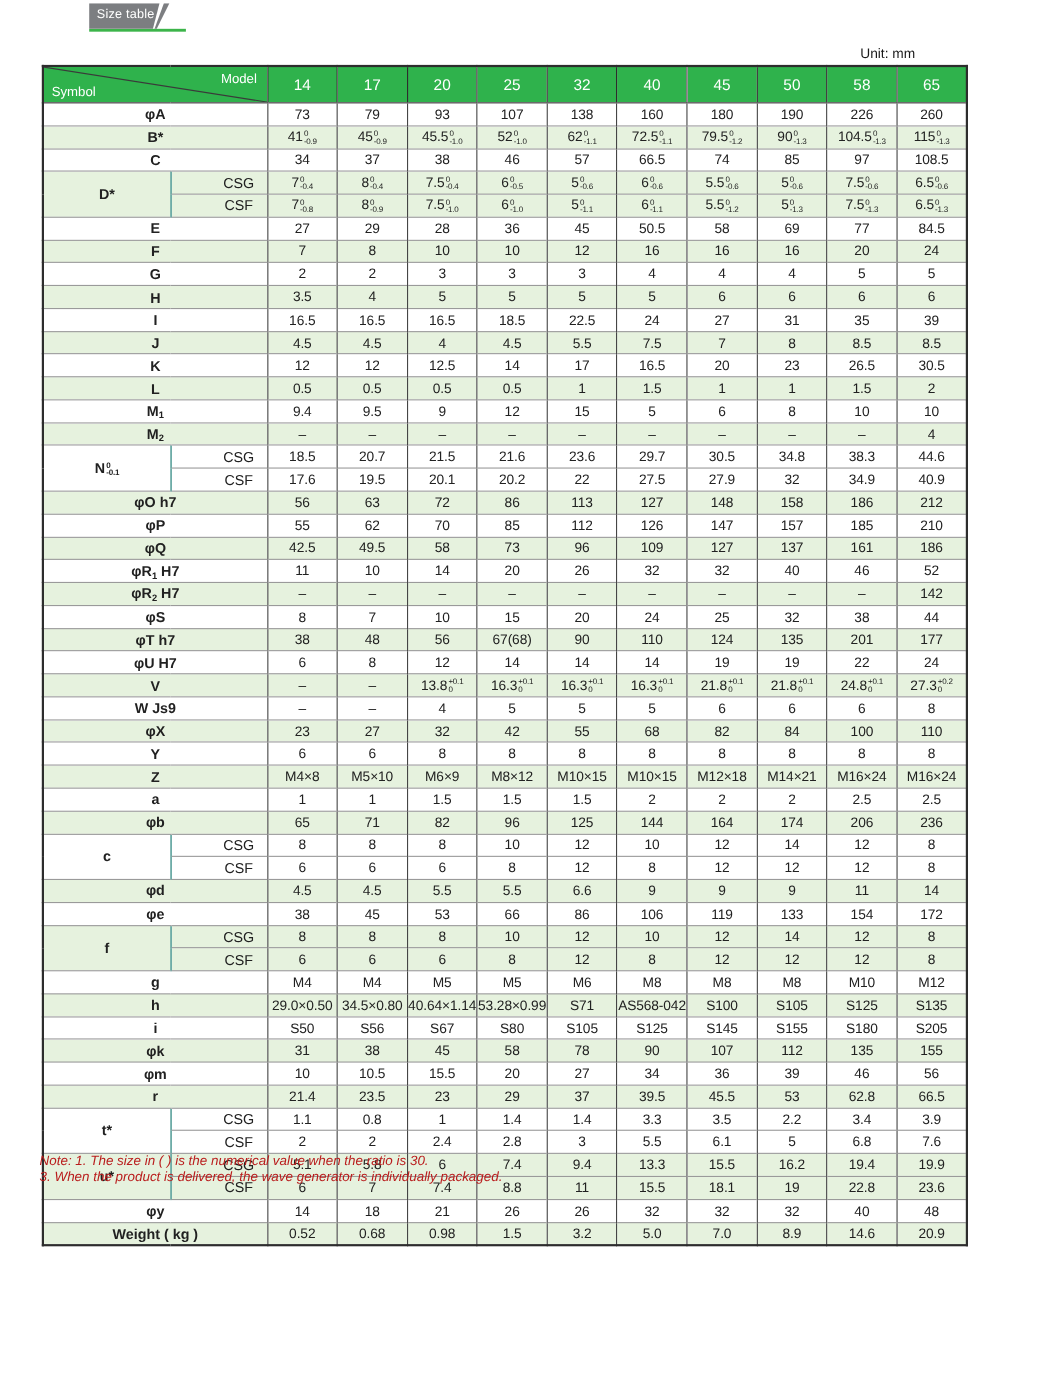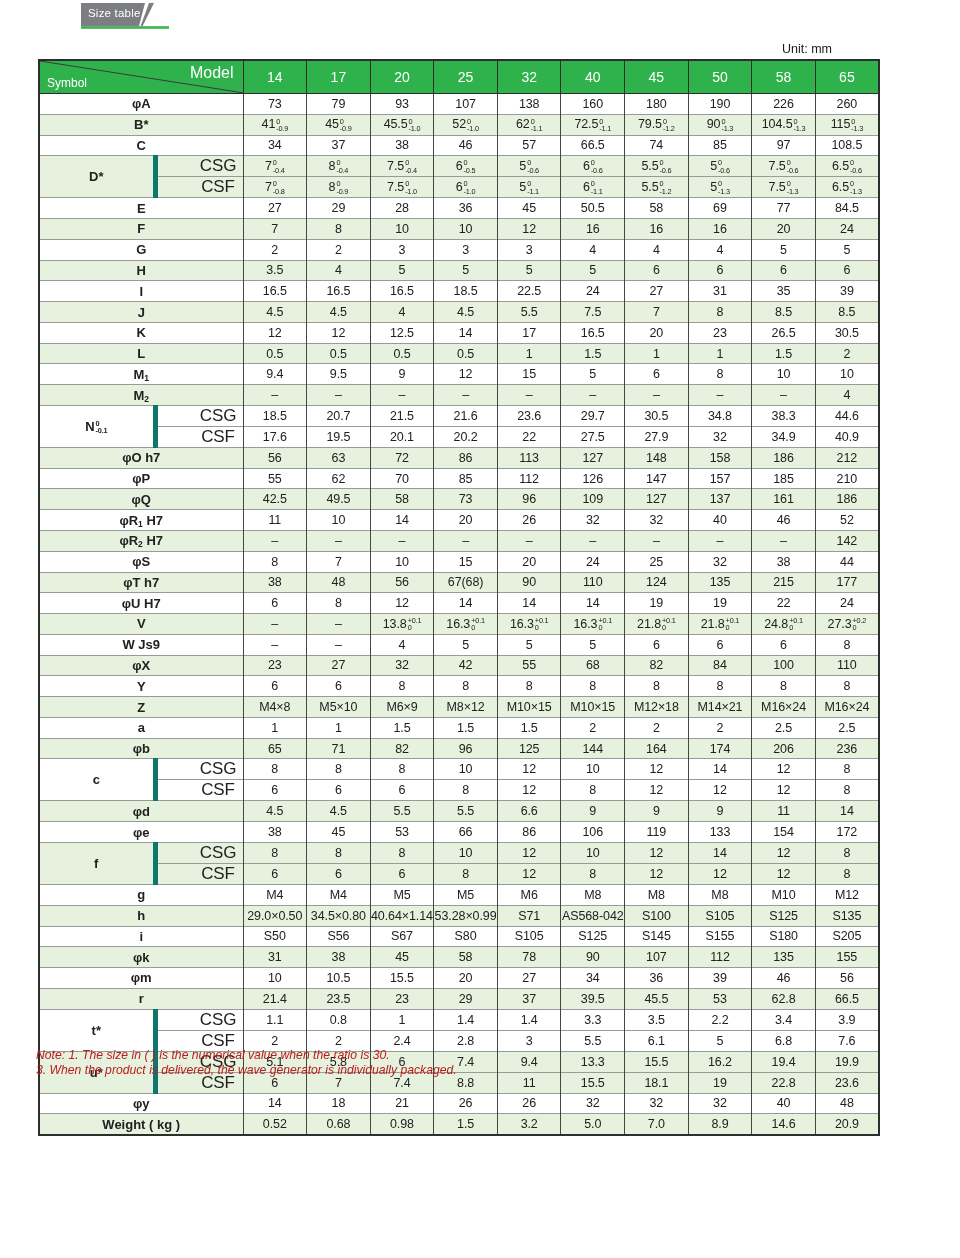--- a/index.html
+++ b/index.html
@@ -24,28 +24,28 @@
   table.size th,table.size td{
     padding:0;text-align:center;vertical-align:middle;
     overflow:hidden;white-space:nowrap;
   }
   thead th{
     height:32px;background:var(--hdr-green,#2fb24c);color:#ffffff;
     font-weight:normal;font-size:14px;border-left:1px solid #2d2d2d;border-bottom:1.5px solid #2d2d2d;
   }
   th.corner{position:relative;border-left:none;}
   th.corner .diag{position:absolute;left:0;top:0;}
-  th.corner .corner-model{position:absolute;right:9px;top:3px;font-size:16px;}
+  th.corner .corner-model{position:absolute;right:9px;top:3px;font-size:12px;}
   th.corner .corner-symbol{position:absolute;left:7px;bottom:3px;font-size:12px;}
   tbody td{
     height:19.77px;font-size:12.5px;letter-spacing:-0.1px;
     border-left:1px solid #454545;border-top:1px solid #9a9a9a;
   }
   tbody td.sym{font-size:13px;letter-spacing:0;font-weight:bold;}
-  tbody td.sublabel{font-size:17px;border-left:5px solid #0f766e;padding-left:36px;}
+  tbody td.sublabel{font-size:13px;border-left:1px solid #0f766e;padding-left:36px;}
   tbody tr.green td{background:var(--stripe-green,#e6f2de);}
   tbody tr.white td{background:#ffffff;}
   
   .tol{
     display:inline-flex;flex-direction:column;justify-content:center;
     vertical-align:middle;margin-left:1px;
     font-size:7.3px;line-height:7.2px;letter-spacing:-0.2px;text-align:left;
   }
   sub{font-size:8.5px;line-height:0;vertical-align:-2px;}
   
@@ -500,21 +500,21 @@
       <tr class="green">
         <td class="sym" colspan="2">φT h7</td>
         <td class="val">38</td>
         <td class="val">48</td>
         <td class="val">56</td>
         <td class="val">67(68)</td>
         <td class="val">90</td>
         <td class="val">110</td>
         <td class="val">124</td>
         <td class="val">135</td>
-        <td class="val">215</td>
+        <td class="val">201</td>
         <td class="val">177</td>
       </tr>
       <tr class="white">
         <td class="sym" colspan="2">φU H7</td>
         <td class="val">6</td>
         <td class="val">8</td>
         <td class="val">12</td>
         <td class="val">14</td>
         <td class="val">14</td>
         <td class="val">14</td>

